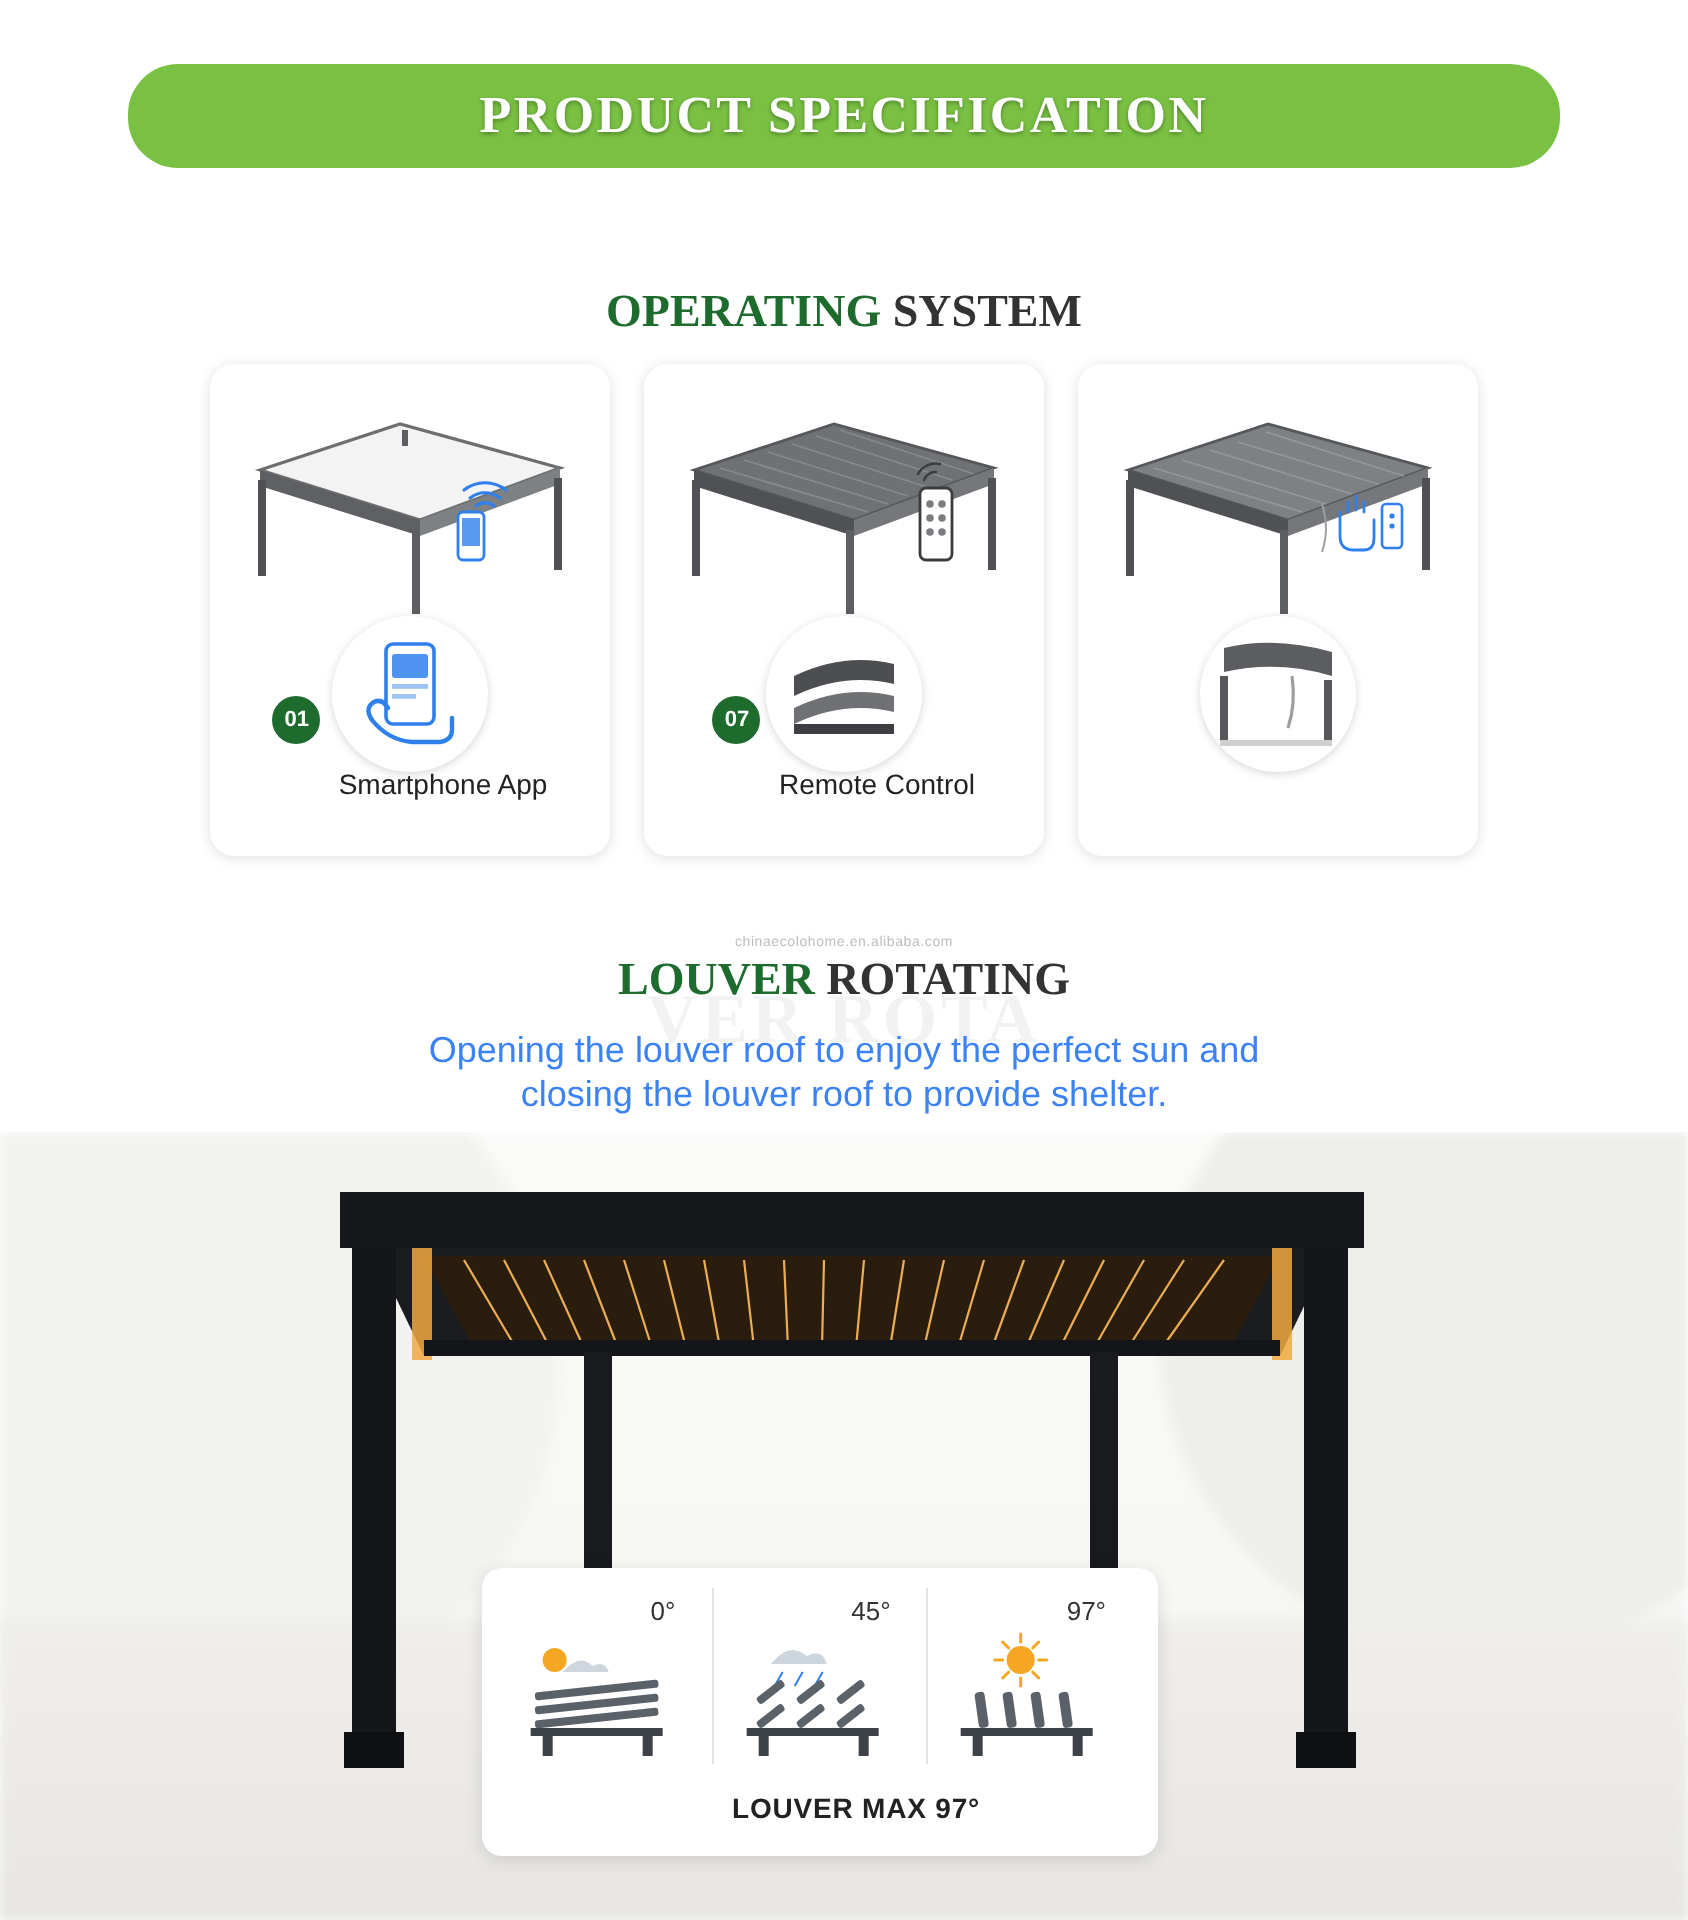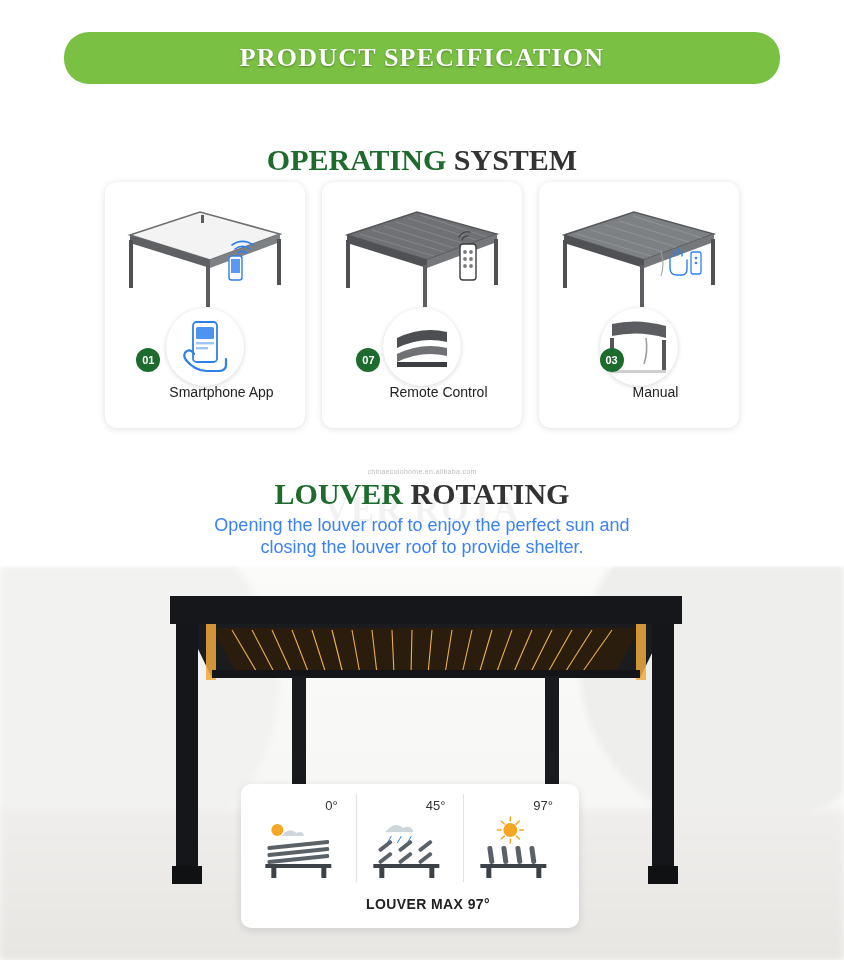--- a/index.html
+++ b/index.html
@@ -29,21 +29,21 @@
     color: #ffffff;
     text-shadow: 0 1px 2px rgba(0,0,0,.35);
   }
 
   
   .sec-heading {
     position: absolute;
     width: 100%;
     text-align: center;
     font-family: "Liberation Serif", serif;
-    font-size: 30px;
+    font-size: 23px;
     font-weight: bold;
     color: #333333;
   }
   .sec-heading .hl { color: #1e6b2e; }
 
   #operating-heading { top: 143px; }
   #louver-heading { top: 477px; }
 
   .sec-sub {
     position: absolute;
@@ -287,24 +287,20 @@
     </svg>
     <div class="card-circle">
       <svg viewBox="0 0 78 78" width="78" height="78">
         <path d="M12 16 q25 -6 54 2 l0 12 q-27 -8 -54 -2 z" fill="#5b5d60"></path>
         <path d="M46 30 q2 14 -2 26" stroke="#9c9ea1" stroke-width="1.6" fill="none"></path>
         <rect x="10" y="30" width="4" height="34" fill="#55575a"></rect>
         <rect x="62" y="32" width="4" height="32" fill="#55575a"></rect>
         <rect x="10" y="62" width="56" height="3" fill="#cfcfcf"></rect>
       </svg>
     </div>
-    <div class="card-label-row">
-      <span class="badge">03</span>
-      <span class="card-label">Manual</span>
-    </div>
   </div>
 </div>
 
 <div class="wm-small">chinaecolohome.en.alibaba.com</div>
 <div class="ghost">VER ROTA</div>
 
 <div class="sec-heading" id="louver-heading">
   <span class="hl">LOUVER</span><span> ROTATING</span>
 </div>
 <div class="sec-sub">Opening the louver roof to enjoy the perfect sun and closing the louver roof to provide shelter.</div>

